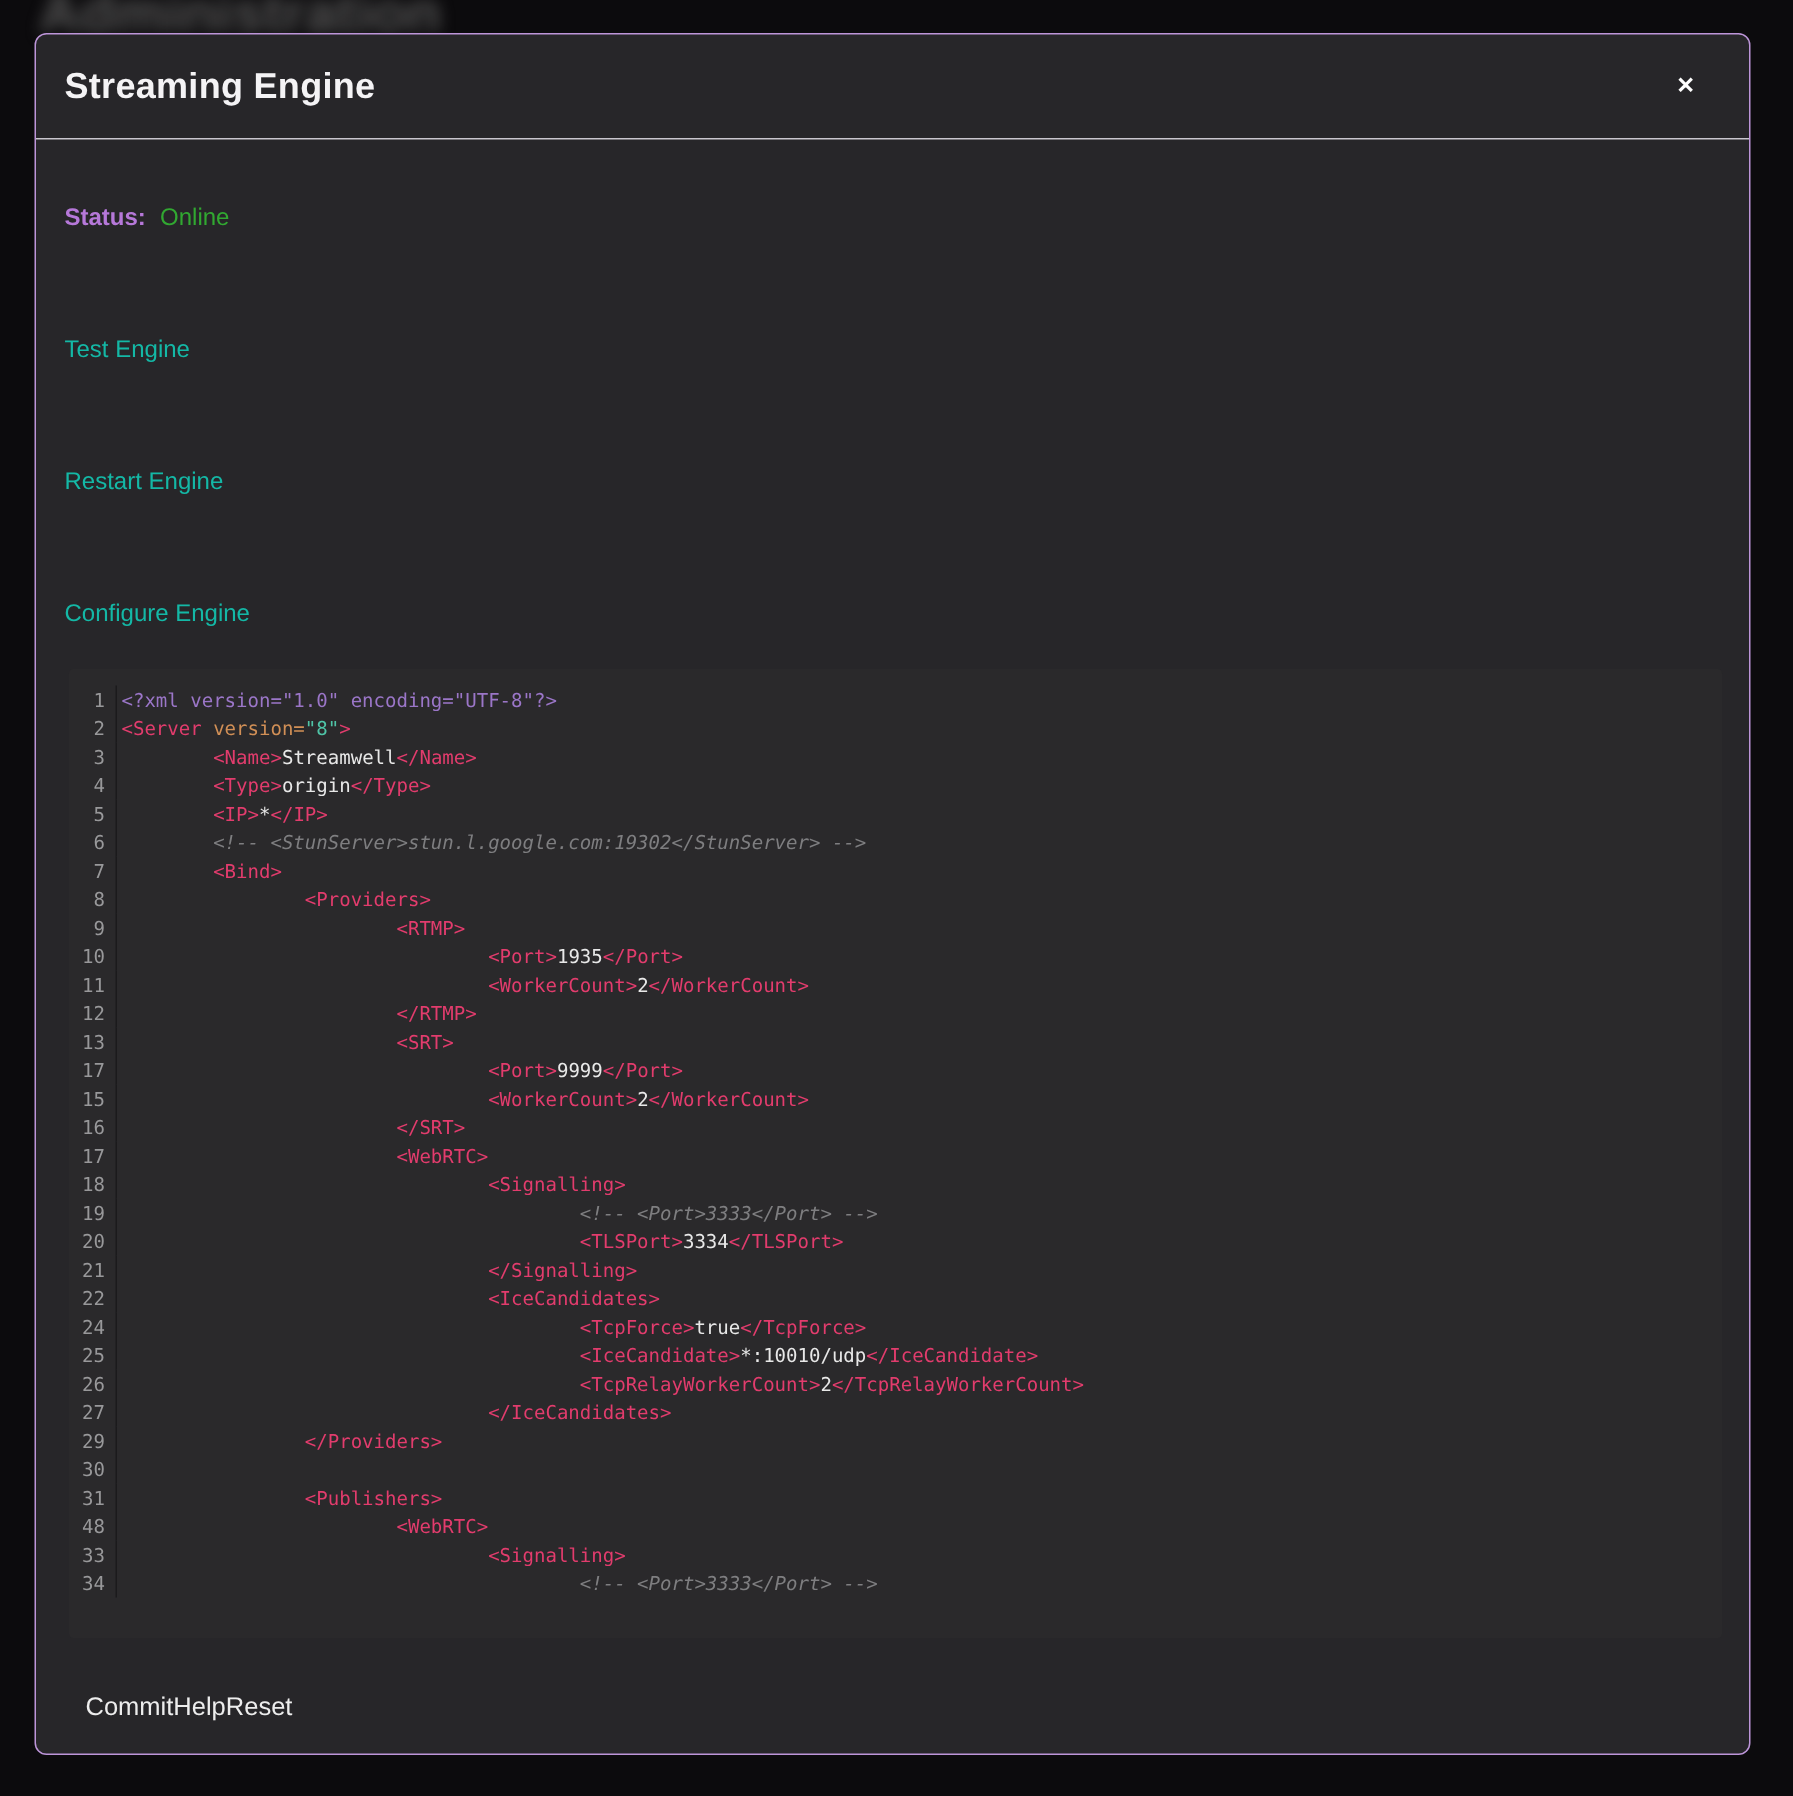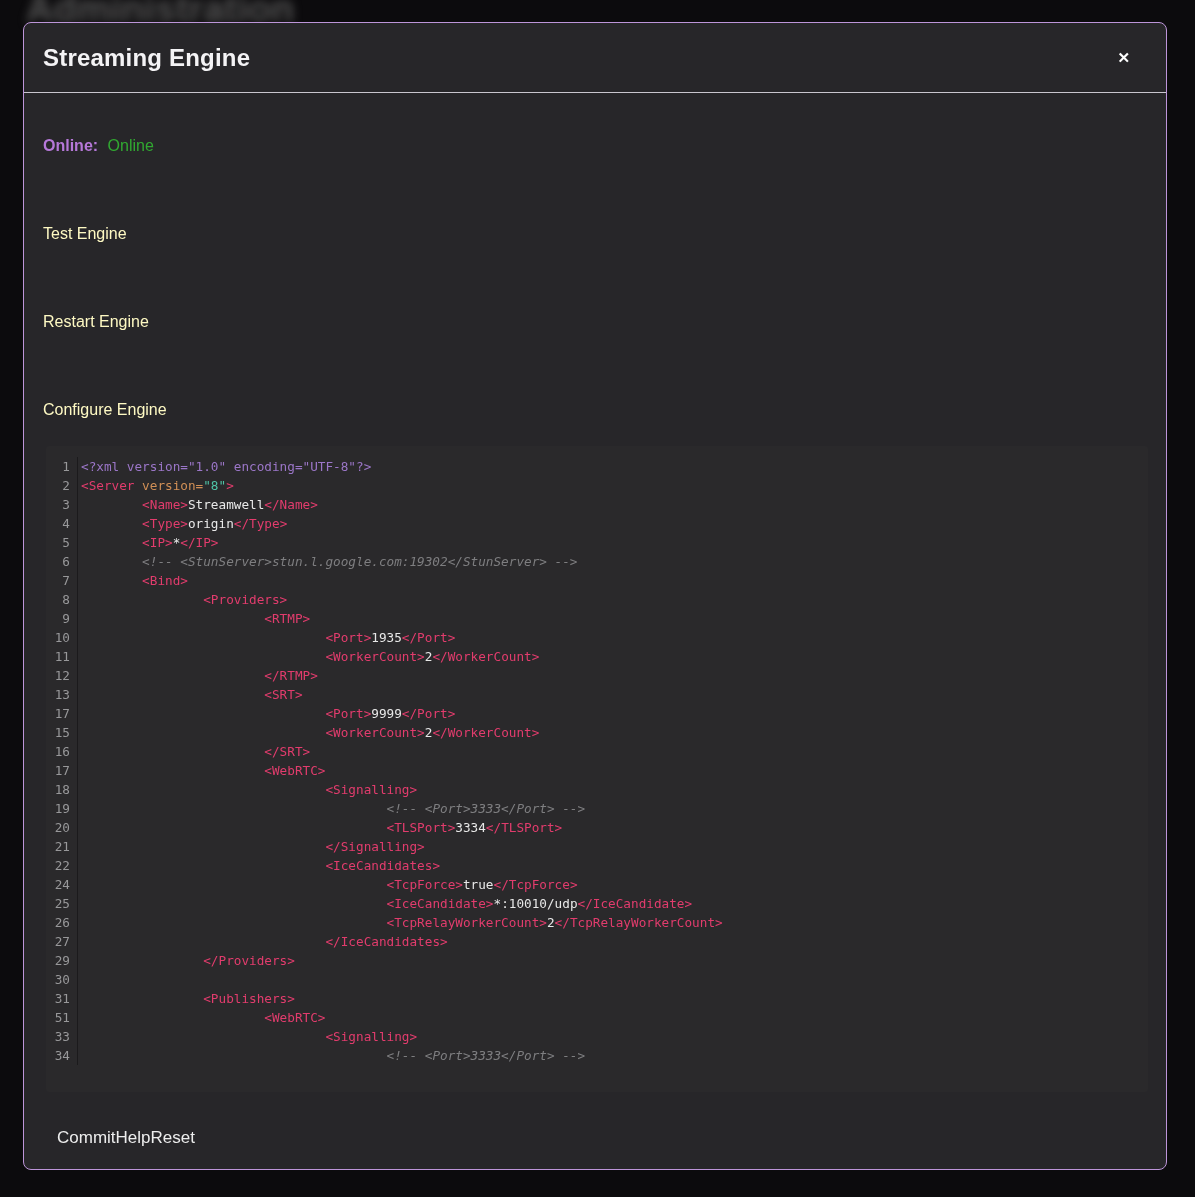--- a/index.html
+++ b/index.html
@@ -60,21 +60,21 @@
     margin-top:43px;
     font-size:16px; line-height:19px;
     color:#b678d9; font-weight:600;
   }
   .status-value { font-weight:400; margin-left:5px; }
 
   .engine-link {
     display:block;
     margin-top:69px;
     font-size:16px; line-height:19px;
-    color:#fef9c3;
+    color:#14b8a6;
     text-decoration:none;
     cursor:pointer;
     width:max-content;
   }
 
   
   .code-editor {
     margin-top:27px; margin-left:3px;
     height:646px;
     background:#2a292b;
@@ -128,21 +128,21 @@
   <div class="modal-header">
     <span class="modal-title">Streaming Engine</span>
     <button class="close-btn">
       <span>✕</span>
     </button>
   </div>
 
   <div class="modal-body">
 
     <div class="status-line">
-      <span>Online:</span>
+      <span>Status:</span>
       <span class="status-value" style="color:#31a831;">Online</span>
     </div>
 
     <a class="engine-link">Test Engine</a>
 
     <a class="engine-link">Restart Engine</a>
 
     <a class="engine-link">Configure Engine</a>
 
     <div class="code-editor">
@@ -257,21 +257,21 @@
           </div>
           <div class="code-row">
             <span class="ln">30</span>
             <span class="lc"></span>
           </div>
           <div class="code-row">
             <span class="ln">31</span>
             <span class="lc"><span class="tok-plain">                </span><span class="tok-tag">&lt;Publishers&gt;</span></span>
           </div>
           <div class="code-row">
-            <span class="ln">51</span>
+            <span class="ln">48</span>
             <span class="lc"><span class="tok-plain">                        </span><span class="tok-tag">&lt;WebRTC&gt;</span></span>
           </div>
           <div class="code-row">
             <span class="ln">33</span>
             <span class="lc"><span class="tok-plain">                                </span><span class="tok-tag">&lt;Signalling&gt;</span></span>
           </div>
           <div class="code-row">
             <span class="ln">34</span>
             <span class="lc"><span class="tok-plain">                                        </span><span class="tok-cmt">&lt;!-- &lt;Port&gt;3333&lt;/Port&gt; --&gt;</span></span>
           </div>

